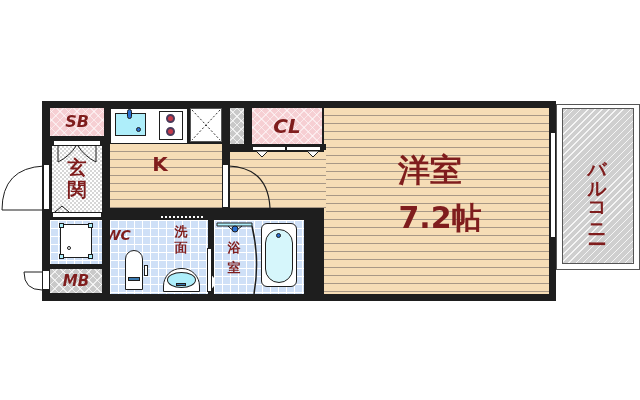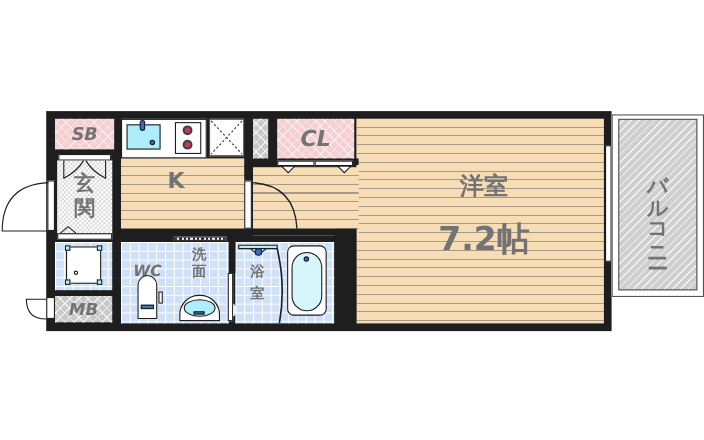--- a/index.html
+++ b/index.html
@@ -5,21 +5,21 @@
   html,body{margin:0;padding:0;background:#ffffff;}
   body{width:640px;height:400px;position:relative;overflow:hidden;font-family:"DejaVu Sans","Liberation Sans",sans-serif;}
   .abs{position:absolute;box-sizing:border-box;}
   .wall{background:#1e1e1e;}
   .wood{background-color:#f6ddb6;background-image:repeating-linear-gradient(to bottom, transparent 0 7px, #a89886 7px 8px);}
   .tile{background-color:#cfe0f7;background-image:linear-gradient(#ffffff 1px, transparent 1px),linear-gradient(90deg,#ffffff 1px, transparent 1px);background-size:8px 8px;}
   .pinkx{background-color:#f6cfd3;background-image:repeating-linear-gradient(45deg, rgba(255,255,255,.55) 0 1px, transparent 1px 6px),repeating-linear-gradient(-45deg, rgba(255,255,255,.55) 0 1px, transparent 1px 6px);}
   .greyx{background-color:#c9c9c9;background-image:repeating-linear-gradient(45deg, rgba(255,255,255,.7) 0 1px, transparent 1px 6px),repeating-linear-gradient(-45deg, rgba(255,255,255,.7) 0 1px, transparent 1px 6px);}
   .checker{background-color:#ffffff;background-image:linear-gradient(45deg,#d6d6d6 25%,transparent 25%,transparent 75%,#d6d6d6 75%),linear-gradient(45deg,#d6d6d6 25%,transparent 25%,transparent 75%,#d6d6d6 75%);background-size:4px 4px;background-position:0 0,2px 2px;}
   .hatch{background-color:#cfcfcf;background-image:repeating-linear-gradient(-45deg, rgba(255,255,255,.8) 0 1px, transparent 1px 5px);}
-  .lbl{font-weight:bold;color:#737373;font-family:"DejaVu Sans","Liberation Sans",sans-serif;text-align:center;white-space:nowrap;}
+  .lbl{font-weight:bold;color:#7f1d1d;font-family:"DejaVu Sans","Liberation Sans",sans-serif;text-align:center;white-space:nowrap;}
   .lbl.it{font-style:italic;}
   .opening{background:#ffffff;border:1px solid #1e1e1e;}
   svg{position:absolute;overflow:visible;}
 </style>
 </head>
 <body>
 
 <div class="abs wall" style="left:42px;top:101px;width:514px;height:200px;"></div>
 
 <div class="abs wood" style="left:324px;top:108px;width:225px;height:186px;"></div>
@@ -70,21 +70,21 @@
 
 <div class="abs greyx" style="left:50px;top:269px;width:52px;height:24px;"></div>
 <div class="abs lbl it" style="left:50px;top:270px;width:52px;font-size:15px;line-height:22px;">MB</div>
 <div class="abs opening" style="left:42px;top:270px;width:8px;height:20px;"></div>
 <svg style="left:22px;top:270px;" width="22" height="22">
     <path d="M20 20 Q2 20 2 2 L20 2" fill="none" stroke="#1e1e1e"></path>
   </svg>
 
 <div class="abs tile" style="left:110px;top:220px;width:98px;height:74px;"></div>
 <div class="abs" style="left:158px;top:215px;width:48px;height:4px;background:#fff;border:1px solid #1e1e1e;background-image:repeating-linear-gradient(90deg,#1e1e1e 0 2px,transparent 2px 4px);"></div>
-<div class="abs lbl it" style="left:118px;top:226px;width:32px;font-size:14px;line-height:18px;margin-top:12px;">WC</div>
+<div class="abs lbl it" style="left:102px;top:226px;width:32px;font-size:14px;line-height:18px;">WC</div>
 <div class="abs" style="left:125px;top:250px;width:18px;height:40px;background:#fff;border:1.5px solid #1e1e1e;border-radius:9px 9px 0 0;"></div>
 <div class="abs" style="left:128px;top:277px;width:12px;height:4px;background:#3a7ab0;border:1px solid #1e1e1e;"></div>
 <div class="abs" style="left:144px;top:265px;width:4px;height:11px;background:#fff;border:1px solid #1e1e1e;"></div>
 <div class="abs lbl" style="left:173px;top:224px;width:16px;font-size:13px;line-height:16px;white-space:normal;word-break:break-all;">洗面</div>
 <div class="abs" style="left:163px;top:268px;width:37px;height:24px;background:#fff;border:1.5px solid #1e1e1e;border-radius:18px 18px 0 0;"></div>
 <div class="abs" style="left:167px;top:272px;width:29px;height:16px;background:#aeeefa;border:1px solid #1e1e1e;border-radius:50%;"></div>
 <div class="abs" style="left:176px;top:283px;width:10px;height:3px;background:#3a7ab0;border:1px solid #1e1e1e;"></div>
 
 <div class="abs opening" style="left:207px;top:248px;width:5px;height:44px;"></div>
 <svg style="left:212px;top:275px;" width="8" height="14">
@@ -124,20 +124,20 @@
   </svg>
 <svg style="left:307px;top:151px;" width="12" height="7">
     <path d="M0 0 L6 6 L12 0 Z" fill="#fff" stroke="#1e1e1e"></path>
   </svg>
 
 <div class="abs opening" style="left:222px;top:164px;width:7px;height:44px;"></div>
 <svg style="left:228px;top:164px;" width="44" height="46">
     <path d="M1 2 Q40 4 42 44" fill="none" stroke="#1e1e1e" stroke-width="1.2"></path>
   </svg>
 
-<div class="abs lbl" style="left:390px;top:152px;width:100px;font-size:22px;line-height:36px;">洋室</div>
+<div class="abs lbl" style="left:380px;top:152px;width:100px;font-size:32px;line-height:36px;">洋室</div>
 <div class="abs lbl" style="left:380px;top:200px;width:120px;font-size:30px;line-height:36px;">7.2帖</div>
 
 <div class="abs opening" style="left:550px;top:132px;width:6px;height:106px;"></div>
 
 <div class="abs" style="left:556px;top:104px;width:84px;height:166px;border:1px solid #555;background:#fff;"></div>
 <div class="abs hatch" style="left:562px;top:108px;width:72px;height:156px;border:1px solid #555;"></div>
 <div class="abs lbl" style="left:586px;top:125px;width:24px;font-size:19px;line-height:24px;writing-mode:vertical-rl;text-orientation:upright;height:130px;">バルコニー</div>
 
 </body></html>

